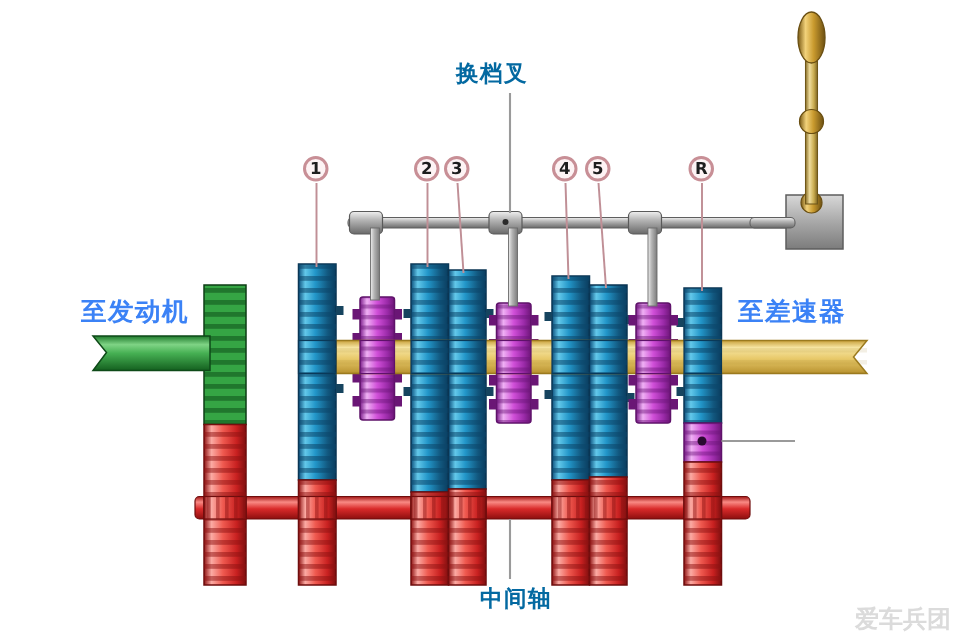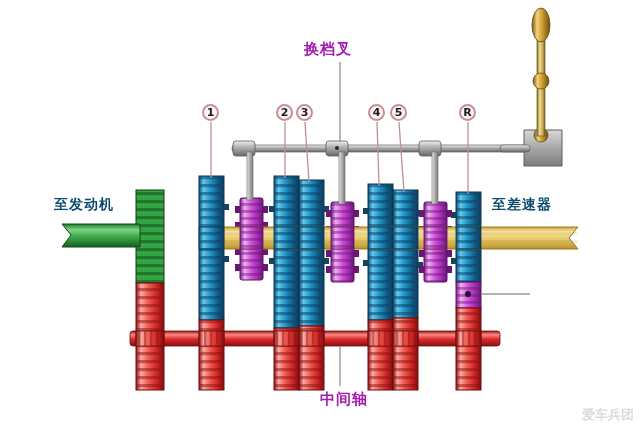--- a/index.html
+++ b/index.html
@@ -19,33 +19,33 @@
 
   
   .lbl{
     position:absolute;
     font-family:"DejaVu Sans","Liberation Sans",sans-serif;
     color:#3a3a3a;
     white-space:nowrap;
     letter-spacing:1px;
     user-select:none;
   }
-  .lbl-big{ font-size:14px; font-weight:700; color:#0c4a6e; }
-  .lbl-mid{ font-size:15px; font-weight:700; color:#a21caf; }
+  .lbl-big{ font-size:17px; font-weight:700; color:#3b82f6; }
+  .lbl-mid{ font-size:15px; font-weight:700; color:#0369a1; }
 
   #lbl-engine{ left:54px; top:196px; }
   #lbl-diff{   left:492px; top:196px; }
   #lbl-fork{   left:304px; top:40px; }
   #lbl-counter{ left:320px; top:390px; }
 
   .watermark{
     position:absolute;
     right:6px;
     bottom:4px;
-    font-size:13px;
+    font-size:16px;
     font-weight:700;
     color:#cfcfcf;
     opacity:.75;
     letter-spacing:0px;
     font-family:"DejaVu Sans","Liberation Sans",sans-serif;
     user-select:none;
   }
 
   
   .badge{

